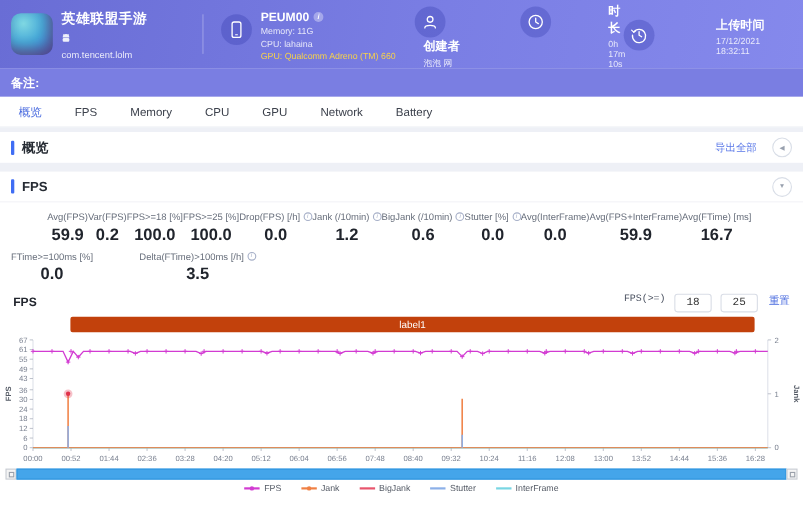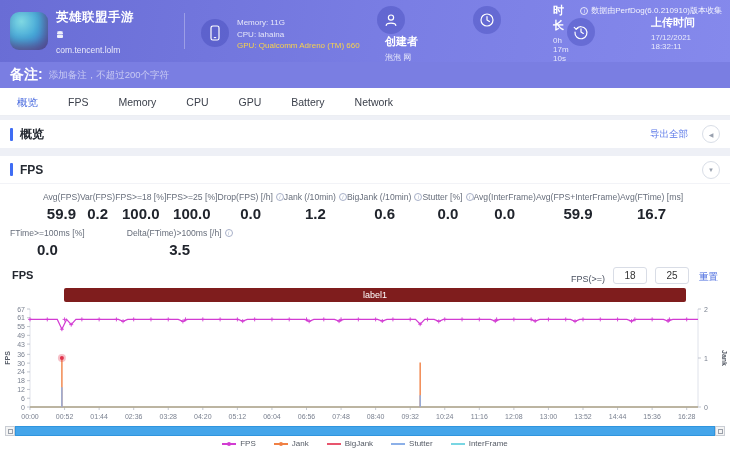--- a/index.html
+++ b/index.html
@@ -26,21 +26,21 @@
   .blk-texts { margin-left:8px; }
   .blk-title { font-size:11px; font-weight:bold; display:flex; align-items:center; }
   .blk-line { font-size:8px; color:rgba(255,255,255,.82); margin-top:2.5px; }
   .gpu-line { color:#f7d24a; }
   .i-badge { display:inline-flex; width:9px; height:9px; border-radius:50%; background:rgba(255,255,255,.35); color:#fff; font-size:6.5px; align-items:center; justify-content:center; margin-left:4px; font-style:italic; font-weight:bold; }
   .collect-note { position:absolute; top:5px; right:8px; font-size:8px; color:rgba(255,255,255,.9); display:flex; align-items:center; }
   .note-i { display:inline-flex; width:8px; height:8px; border-radius:50%; border:1px solid rgba(255,255,255,.8); font-size:5.5px; align-items:center; justify-content:center; margin-right:3px; font-style:italic; }
 
   
   .remarks { height:26px; background:#7a7ee2; display:flex; align-items:center; padding:0 10px; }
-  .remarks-label { font-size:14px; font-weight:bold; color:#fff; }
+  .remarks-label { font-size:11px; font-weight:bold; color:#fff; }
   .remarks-ph { font-size:9.5px; color:rgba(255,255,255,.58); margin-left:6px; }
 
   
   .tabbar { height:28px; background:#fff; display:flex; align-items:center; padding-left:2px; border-bottom:1px solid #eceef3; }
   .tab { font-size:10.5px; color:#3c414c; padding:0 15px; cursor:pointer; line-height:28px; }
   .tab.active { color:#4a6bdf; }
 
   
   .secbar { height:28px; background:#fff; display:flex; align-items:center; margin-top:4px; }
   .accent { width:3px; height:13px; background:#3f6df4; margin-left:10px; border-radius:1px; }
@@ -55,26 +55,26 @@
   .metrics-row1 { display:flex; justify-content:center; padding:8px 14px 0 10px; }
   .metrics-row2 { display:flex; padding:6px 14px 0 10px;align-items:flex-end; }
   .metrics-row2 .metric { margin-right:42px; }
   .metric { text-align:center; }
   .m-label { font-size:8.6px; color:#676e7b; white-space:nowrap; display:flex; align-items:center; justify-content:center; }
   .m-info { display:inline-flex; width:8px; height:8px; border-radius:50%; border:1px solid #a7b0c8; color:#a7b0c8; font-size:5.5px; align-items:center; justify-content:center; margin-left:3px; font-style:italic; }
   .m-value { font-size:15px; font-weight:bold; color:#20242c; margin-top:3px; }
 
   .chart-hdr { display:flex; align-items:center; margin-top:7px; padding:0 12px; height:20px; }
   .chart-title { font-size:11px; font-weight:bold; color:#22262e; }
-  .thr { margin-left:auto; display:flex; align-items:flex-end; }
+  .thr { margin-left:auto; display:flex; align-items:flex-start;font-family:Liberation Mono, monospace; }
   .thr-label { font-size:9px; color:#4a5160; }
   .thr input { width:34px; height:17px; border:1px solid #d9dde6; border-radius:3px; font-size:10px; text-align:center; color:#333; margin-left:8px; outline:none; font-family:inherit; }
   .reset-link { font-size:9.5px; color:#4a6bdf; margin-left:10px; cursor:pointer; }
 
-  .band { height:14px; background:#7f1d1d; border-radius:2px; margin:3px 44px 1px 64px; display:flex; align-items:center; justify-content:center; color:#fff; font-size:9px; }
+  .band { height:14px; background:#c2410c; border-radius:2px; margin:3px 44px 1px 64px; display:flex; align-items:center; justify-content:center; color:#fff; font-size:9px; }
 
   .chart-svg { display:block; }
 
   .scrollbar { display:flex; align-items:center; margin:1px 5px 0 5px; height:10px; }
   .sb-btn { width:10px; height:10px; background:#f4f4f4; border:1px solid #c9cdd4; flex:0 0 auto; display:flex; align-items:center; justify-content:center; }
   .sb-btn::after { content:""; width:3px; height:3px; border:1px solid #9aa0aa; }
   .sb-track { flex:1; height:10px; background:#e9f3fb; }
   .sb-thumb { width:100%; height:10px; background:#44a5ea; border:1px solid #2f95de; }
 
   .legend { display:flex; justify-content:center; align-items:center; margin-top:3px; gap:18px; }
@@ -110,20 +110,24 @@
     <div class="vdiv"></div>
 
     <div class="info-block blk-device">
       <div class="circ">
         <svg width="14" height="16" viewBox="0 0 14 16">
             <rect x="3" y="1" width="8" height="14" rx="1.8" fill="none" stroke="#fff" stroke-width="1.2"></rect>
             <line x1="5.8" y1="12.6" x2="8.2" y2="12.6" stroke="#fff" stroke-width="1"></line>
           </svg>
       </div>
       <div class="blk-texts">
+        <div class="blk-title">
+            <span>PEUM00</span>
+            <span class="i-badge">i</span>
+          </div>
         <div class="blk-line">Memory: 11G</div>
         <div class="blk-line">CPU: lahaina</div>
         <div class="blk-line gpu-line">GPU: Qualcomm Adreno (TM) 660</div>
       </div>
     </div>
 
     <div class="info-block blk-creator">
       <div class="circ">
         <svg width="16" height="16" viewBox="0 0 16 16">
             <circle cx="8" cy="5.6" r="2.6" fill="none" stroke="#fff" stroke-width="1.2"></circle>
@@ -156,39 +160,34 @@
             <path d="M1.2 3.4l1.9 1.8 1.9-1.2" fill="none" stroke="#fff" stroke-width="1.1" stroke-linecap="round" stroke-linejoin="round"></path>
             <path d="M8 4.8V8l2.3 1.4" fill="none" stroke="#fff" stroke-width="1.2" stroke-linecap="round"></path>
           </svg>
       </div>
       <div class="blk-texts">
         <div class="blk-title">上传时间</div>
         <div class="blk-line">17/12/2021 18:32:11</div>
       </div>
     </div>
 
-    <div class="collect-note">
-      <span class="note-i">i</span>
-      <span>数据由PerfDog(6.0.210910)版本收集</span>
-    </div>
   </div>
 
   <div class="remarks">
     <span class="remarks-label">备注:</span>
-    <span class="remarks-ph">添加备注，不超过200个字符</span>
   </div>
 
   <div class="tabbar">
       <div class="tab active">概览</div>
       <div class="tab">FPS</div>
       <div class="tab">Memory</div>
       <div class="tab">CPU</div>
       <div class="tab">GPU</div>
+      <div class="tab">Network</div>
       <div class="tab">Battery</div>
-      <div class="tab">Network</div>
     </div>
 
   <div class="secbar">
     <div class="accent"></div>
     <div class="sec-title">概览</div>
     <div class="sec-right">
       <div class="export-link">导出全部</div>
       <div class="circle-btn">
           <span>◀</span>
         </div>

